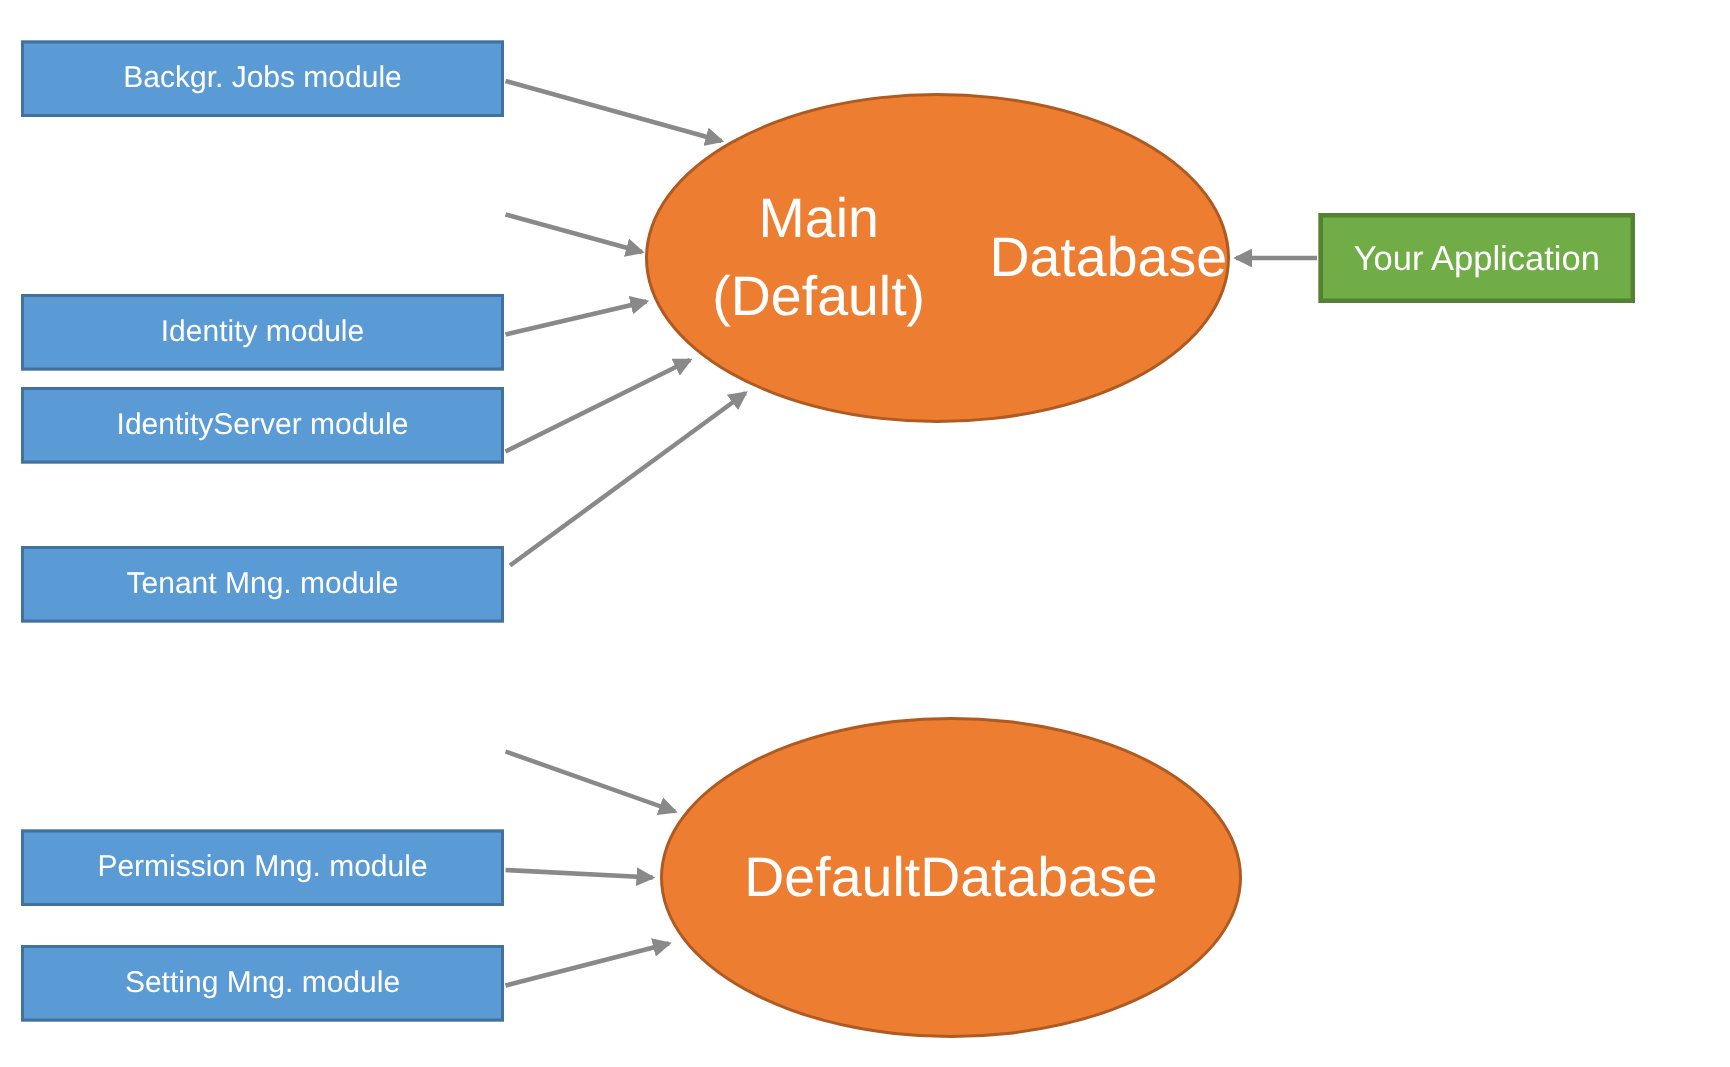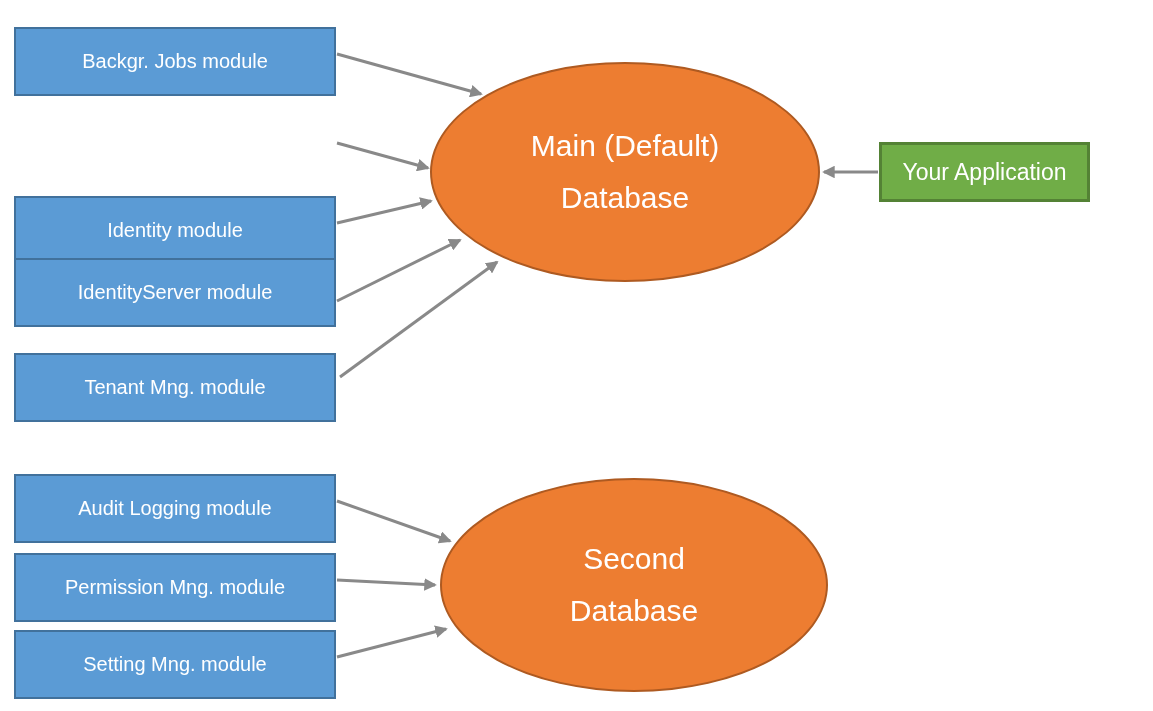--- a/index.html
+++ b/index.html
@@ -27,43 +27,43 @@
     stroke: var(--arrow, #898989);
     stroke-width: 3;
   }
   .arrowhead-path {
     fill: var(--arrow, #898989);
   }
   .module {
     position: absolute;
     left: 14px;
     width: 322px;
-    height: 69px;
+    height: 51px;
     box-sizing: border-box;
     background: var(--module-fill, #5B9BD5);
     border: 2px solid var(--module-border, #41719C);
     color: var(--text, #ffffff);
     font-size: 20px;
     display: flex;
     align-items: center;
     justify-content: center;
     text-align: center;
     white-space: nowrap;
   }
   .db-ellipse {
     position: absolute;
     box-sizing: border-box;
     background: var(--db-fill, #ED7D31);
     border: 2px solid var(--db-border, #AE5A21);
     border-radius: 50%;
     color: var(--text, #ffffff);
-    font-size: 30px;
+    font-size: 37px;
     line-height: 52px;
     display: flex;
-    flex-direction: column;
+    flex-direction: row;
     align-items: center;
     justify-content: center;
     text-align: center;
   }
   .db-ellipse.main {
     left: 430px;
     top: 62px;
     width: 390px;
     height: 220px;
   }
@@ -113,33 +113,32 @@
     <line x1="337" y1="657" x2="446" y2="629" marker-end="url(#arrowhead)"></line>
   </svg>
 
   <div class="module" style="top:27px">Backgr. Jobs module</div>
 
 
   <div class="module" style="top:196px">Identity module</div>
 
   <div class="module" style="top:258px">IdentityServer module</div>
 
-  <div class="module" style="top:353px">Tenant Mng. module</div>
+  <div class="module" style="top:364px">Tenant Mng. module</div>
 
   <div class="db-ellipse main">
     <div>Main (Default)</div>
     <div>Database</div>
   </div>
 
   <div class="app-box">Your Application</div>
 
-  <div class="module" style="top:474px">Audit Logging module</div>
 
   <div class="module" style="top:553px">Permission Mng. module</div>
 
   <div class="module" style="top:630px">Setting Mng. module</div>
 
   <div class="db-ellipse second">
-    <div>Second</div>
+    <div>Default</div>
     <div>Database</div>
   </div>
 
 </div>
 
 </body></html>

